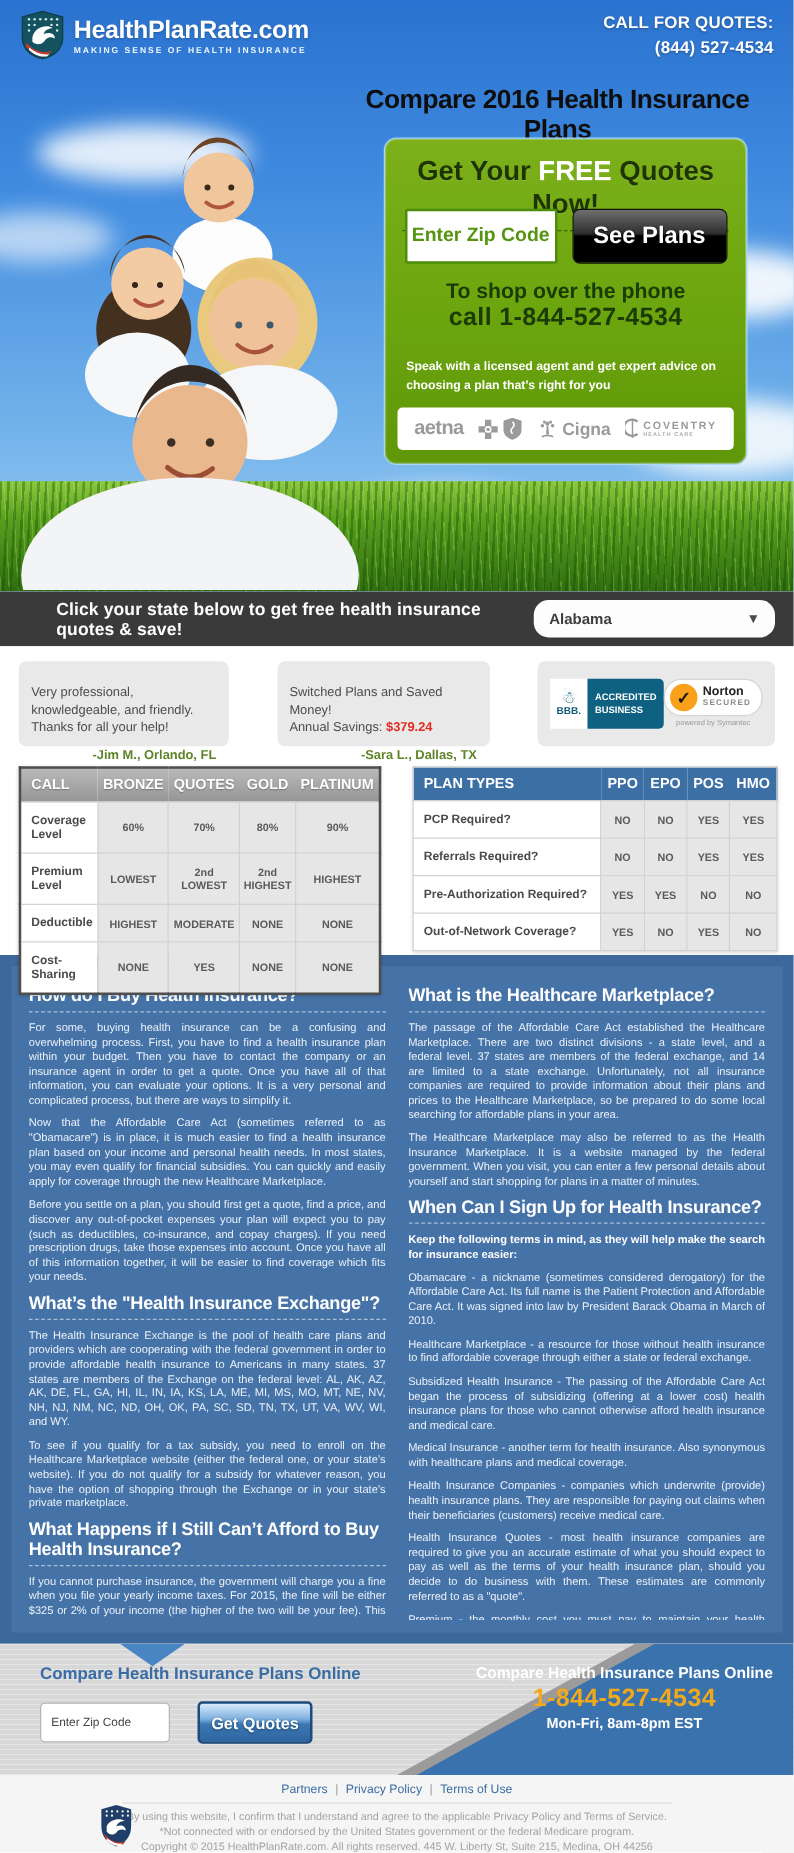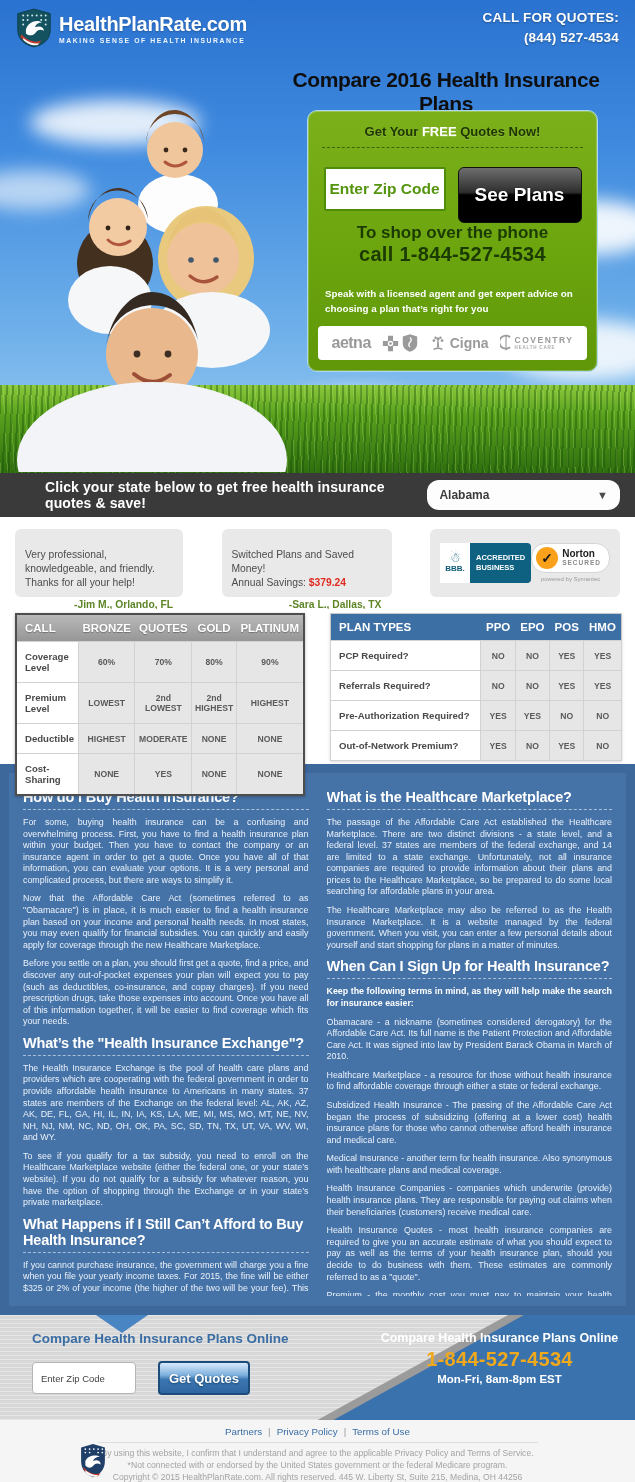--- a/index.html
+++ b/index.html
@@ -22,28 +22,28 @@
   .logo-text .lt1 { color:#fff; font-size:20px; font-weight:bold; letter-spacing:-.3px; text-shadow:0 1px 2px rgba(0,0,0,.25); }
   .logo-text .lt2 { color:#eef6ff; font-size:6.8px; font-weight:bold; letter-spacing:1.6px; margin-top:1px; }
   .call-block { text-align:right; color:#fff; font-weight:bold; font-size:13.5px; line-height:1.45; text-shadow:0 1px 2px rgba(0,0,0,.3); letter-spacing:.2px; }
 
   .hero-title { position:absolute; top:68px; left:272px; width:348px; text-align:center;
                 font-size:21px; font-weight:bold; color:#0e0e0e; letter-spacing:-.4px; }
 
   .quote-box { position:absolute; left:307px; top:110px; width:291px; height:262px;
                background:linear-gradient(180deg,#7cb01b 0%,#6ba50e 55%,#5f9708 100%);
                border:1px solid #a9d9f2; border-radius:10px; box-shadow:0 0 0 1px rgba(255,255,255,.25) inset; }
-  .qb-head { text-align:center; margin-top:13px; font-size:13px; font-weight:bold; color:#1e3502; text-shadow:0 1px 0 rgba(255,255,255,.15); }
+  .qb-head { text-align:center; margin-top:13px; font-size:22px; font-weight:bold; color:#1e3502; text-shadow:0 1px 0 rgba(255,255,255,.15); }
   .qb-head .free { color:#fff; }
   .qb-dash { border-top:1px dashed #3f6206; margin:8px 14px 0 14px; }
   .qb-form { position:absolute; left:0; top:56px; width:100%; display:flex; justify-content:center; gap:12px; }
   .zip-hero { width:122px; height:44px; border:2px solid #4e8d0a; border-radius:2px; background:#fff;
               font-family:"Liberation Sans",sans-serif; font-size:15.5px; font-weight:bold; color:#55940e; text-align:center; outline:none; }
   .zip-hero::placeholder { color:#55940e; opacity:1; }
-  .see-plans { width:124px; height:56px; border:1px solid #111; border-radius:6px; cursor:pointer;
+  .see-plans { width:124px; height:44px; border:1px solid #111; border-radius:6px; cursor:pointer;
                background:linear-gradient(180deg,#6e6e6e 0%,#2e2e2e 45%,#000 50%,#000 100%);
                color:#fff; font-family:"Liberation Sans",sans-serif; font-size:19px; font-weight:bold; text-shadow:0 1px 2px #000; }
   .qb-phone { position:absolute; top:112px; width:100%; text-align:center; color:#1c3a03; font-weight:bold; }
   .qb-phone .l1 { font-size:17px; }
   .qb-phone .l2 { font-size:20px; letter-spacing:.3px; }
   .qb-note { position:absolute; top:176px; left:17px; width:258px; color:#fff; font-size:9.8px; font-weight:bold; line-height:1.5; }
   .carrier-bar { position:absolute; left:10px; right:10px; bottom:11px; height:34px; background:#fff; border-radius:4px;
                  display:flex; align-items:center; justify-content:space-around; padding:0 8px; }
   .carrier { display:flex; align-items:center; gap:3px; color:#9a9a9a; }
   .aetna-word { font-size:16px; font-weight:bold; letter-spacing:-.5px; color:#999; }
@@ -375,21 +375,21 @@
       <td>YES</td>
     </tr>
     <tr>
       <td class="rowlab">Pre-Authorization Required?</td>
       <td>YES</td>
       <td>YES</td>
       <td>NO</td>
       <td>NO</td>
     </tr>
     <tr>
-      <td class="rowlab">Out-of-Network Premium?</td>
+      <td class="rowlab">Out-of-Network Coverage?</td>
       <td>YES</td>
       <td>NO</td>
       <td>YES</td>
       <td>NO</td>
     </tr>
   </tbody>
     </table>
 </div>
 
 <div class="content">

